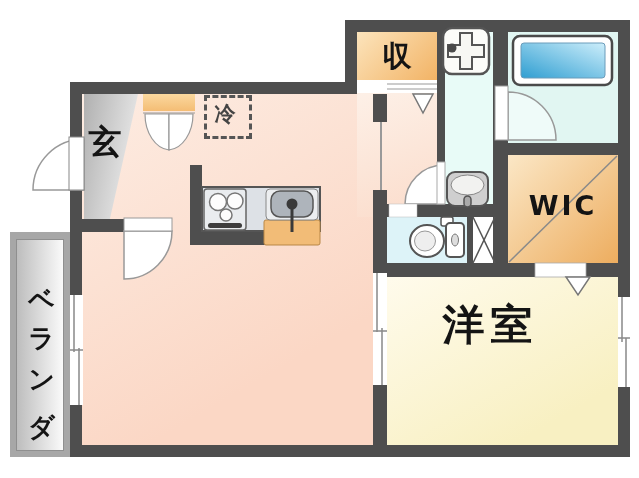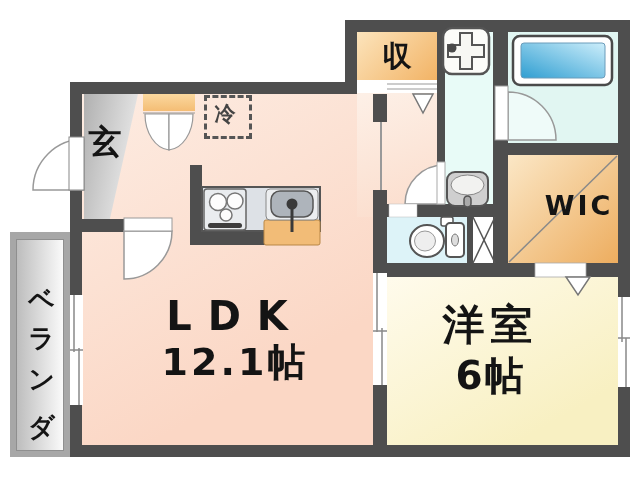--- a/index.html
+++ b/index.html
@@ -47,21 +47,21 @@
   #w-genkan-bottom{left:82px;top:219px;width:42px;height:13px;}
   
   #fridge-box{left:204px;top:95px;width:42px;height:38px;border:3px dashed #555;background:transparent;}
   
   #ovl{position:absolute;left:0;top:0;z-index:30;}
   
   .lbl{position:absolute;z-index:40;color:#141414;font-weight:bold;text-align:center;}
   #lbl-genkan{left:84px;top:120px;width:42px;font-size:33px;}
   #lbl-storage{left:357px;top:37px;width:80px;font-size:29px;}
   #lbl-fridge{left:204px;top:100px;width:42px;font-size:21px;color:#444;font-weight:bold;}
-  #lbl-wic{left:508px;top:190px;width:110px;font-size:27px;letter-spacing:3px;padding-left:16px;}
+  #lbl-wic{left:508px;top:190px;width:110px;font-size:27px;letter-spacing:3px;}
   #lbl-ldk{left:106px;top:292px;width:258px;line-height:1.2;}
   #lbl-ldk .l1{font-size:40px;letter-spacing:16px;}
   #lbl-ldk .l2{font-size:38px;letter-spacing:3px;}
   #lbl-west{left:387px;top:299px;width:207px;line-height:1.25;}
   #lbl-west .l1{font-size:42px;letter-spacing:6px;}
   #lbl-west .l2{font-size:39px;letter-spacing:2px;}
   #lbl-veranda{left:25px;top:252px;height:200px;font-size:26px;letter-spacing:12px;
                writing-mode:vertical-rl;text-orientation:upright;}
   .z1{z-index:1}.z2{z-index:10}.z3{z-index:20}
 </style>
@@ -225,23 +225,18 @@
       <line x1="377" y1="273" x2="377" y2="332" stroke="#888" stroke-width="1.5"></line>
       <line x1="382" y1="328" x2="382" y2="385" stroke="#888" stroke-width="1.5"></line>
       <line x1="373" y1="331" x2="387" y2="331" stroke="#888" stroke-width="1.5"></line>
     </g>
   </svg>
 
   <div class="lbl" id="lbl-genkan">玄</div>
   <div class="lbl" id="lbl-storage">収</div>
   <div class="lbl" id="lbl-fridge">冷</div>
   <div class="lbl" id="lbl-wic">WIC</div>
-  <div class="lbl" id="lbl-ldk">
-    <div class="l1">LDK</div>
-    <div class="l2">12.1帖</div>
-  </div>
   <div class="lbl" id="lbl-west">
     <div class="l1">洋室</div>
-    <div class="l2">6帖</div>
   </div>
   <div class="lbl" id="lbl-veranda">ベランダ</div>
 
 </div>
 
 </body></html>

